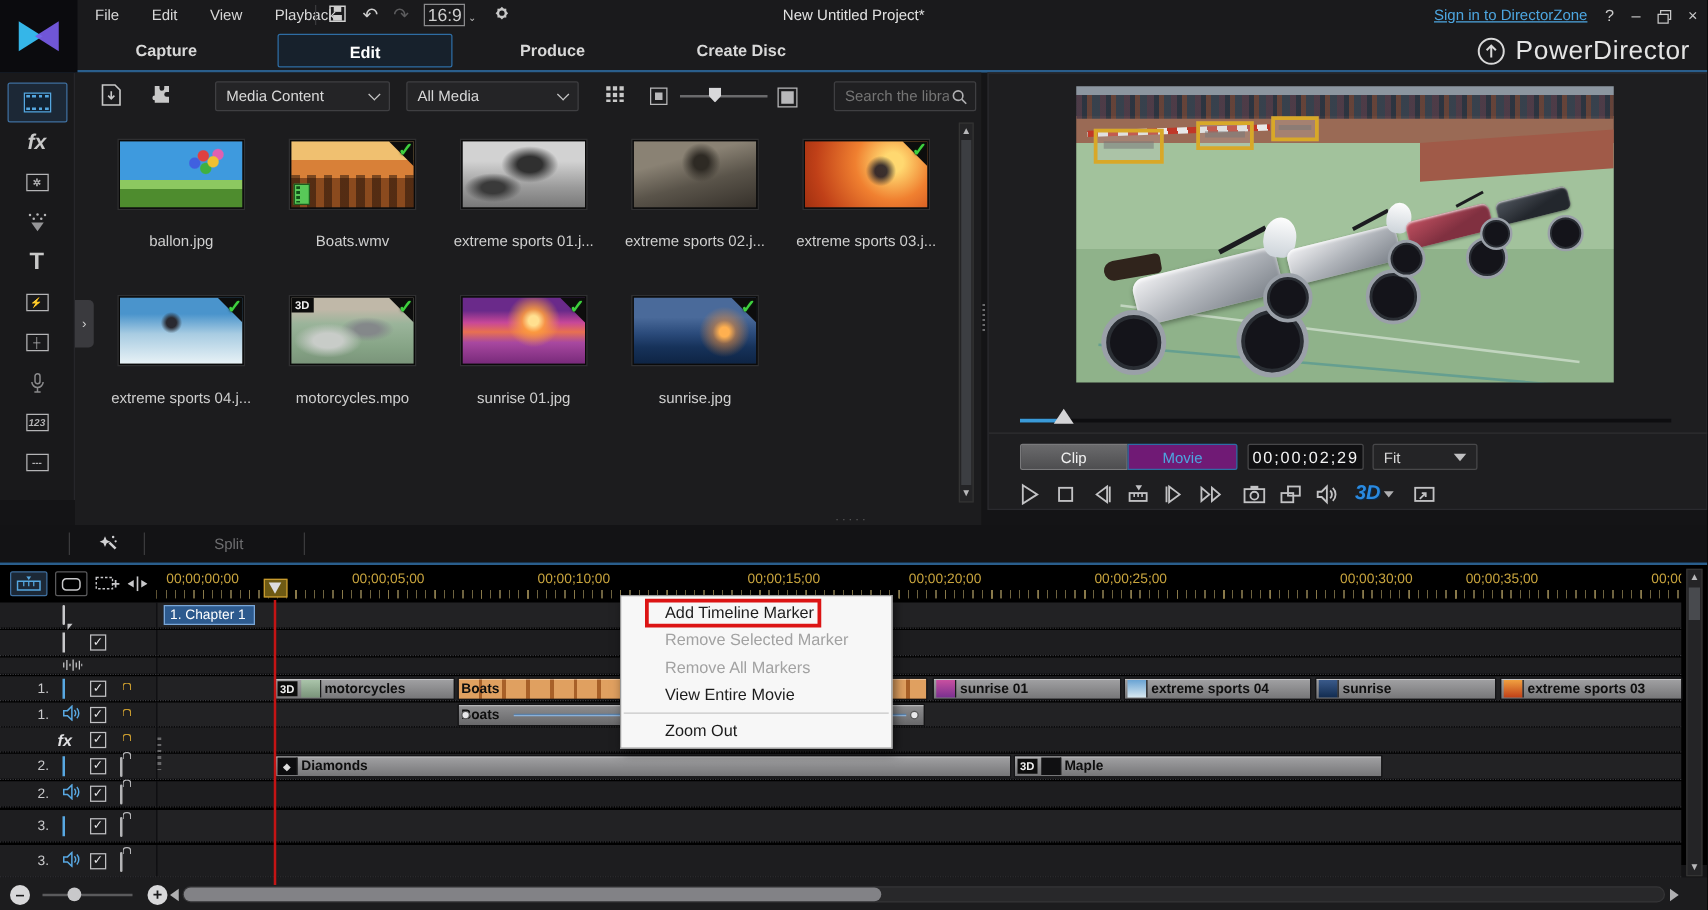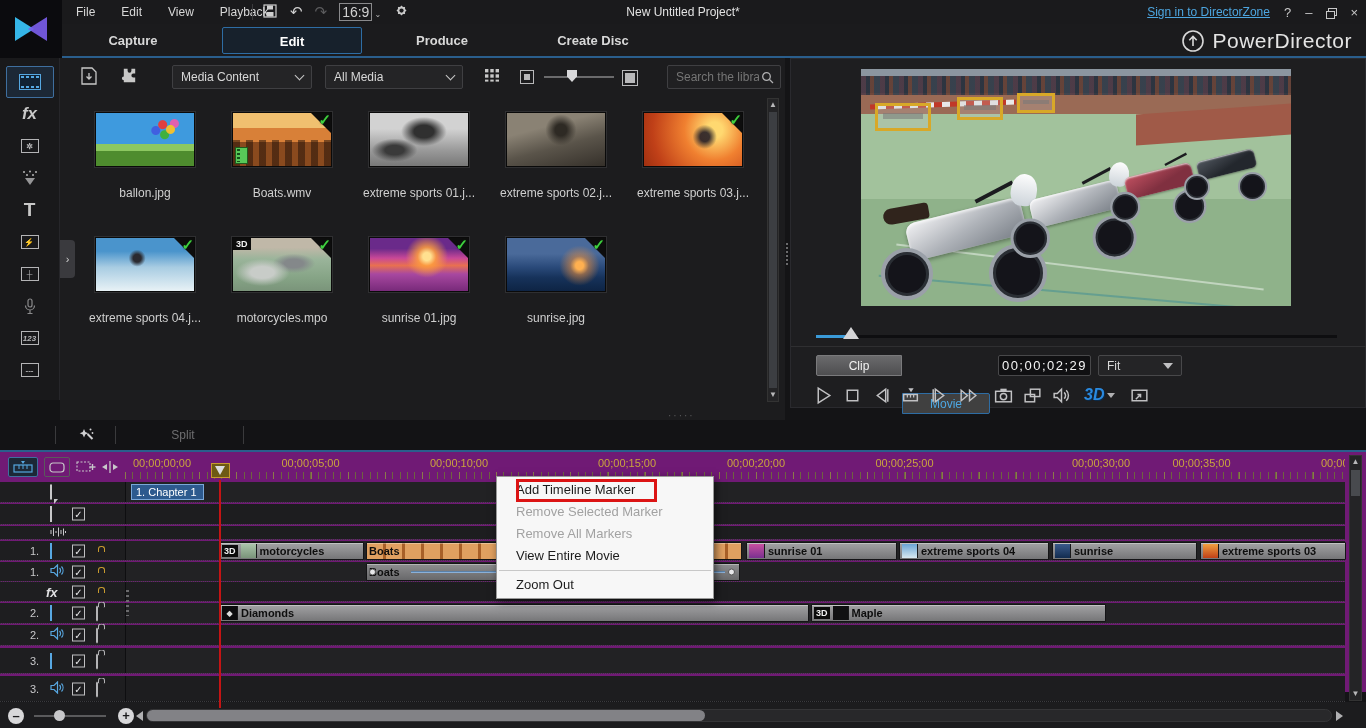--- a/index.html
+++ b/index.html
@@ -134,42 +134,42 @@
   .bike .shield{position:absolute;right:12px;top:4px;width:26px;height:32px;transform:rotate(8deg);
       background:linear-gradient(#fdfdfd,#cdd4da);border-radius:50% 50% 40% 40%;}
   .bike .bar{position:absolute;right:34px;top:20px;width:42px;height:4px;background:#1c1c20;transform:rotate(-28deg);}
   .seekrow{position:absolute;left:0;top:264px;width:576px;height:24px;border-bottom:1px solid #2f2f31;}
   .seek-track{position:absolute;left:25px;top:12px;width:521px;height:3px;background:#0e0e10;}
   .seek-prog{position:absolute;left:25px;top:12px;width:33px;height:3px;background:#3a9ad8;}
   .seek-hd{position:absolute;left:52px;top:4px;width:0;height:0;border-left:8px solid transparent;
            border-right:8px solid transparent;border-bottom:12px solid #d4d4d6;}
   .pvc{position:absolute;top:296px;height:21px;display:flex;align-items:center;justify-content:center;font-size:12px;}
   .btn-clip{left:25px;width:86px;background:linear-gradient(#6a6a6c,#4e4e50);border:1px solid #7a7a7c;color:#f0f0f0;border-radius:2px 0 0 2px;}
-  .btn-movie{left:111px;width:88px;background:#404040;border:1px solid #2e6da4;color:#4da6e0;border-radius:0 2px 2px 0;margin-top:38px;}
+  .btn-movie{left:111px;width:88px;background:#701a75;border:1px solid #2e6da4;color:#4da6e0;border-radius:0 2px 2px 0;}
   .timecode{left:207px;width:93px;background:#101012;border:1px solid #48484a;color:#f4f4f4;
             font-size:13px;letter-spacing:1.5px;border-radius:2px;}
   .fit-dd{left:307px;width:84px;background:#242426;border:1px solid #48484a;color:#d8d8d8;justify-content:space-between;
           padding:0 8px;border-radius:2px;}
   .caret-dn{width:0;height:0;border-left:5px solid transparent;border-right:5px solid transparent;border-top:6px solid #c0c0c2;}
   .transport{position:absolute;left:22px;top:324px;height:24px;display:flex;align-items:center;gap:8px;}
   .transport svg{display:block;}
   .transport .o{fill:none;stroke:#c2c2c4;stroke-width:1.4;}
   .transport .f{fill:#c2c2c4;stroke:none;}
   .btn-3d{display:flex;align-items:center;gap:3px;margin-left:4px;}
   .txt-3d{font-size:16px;font-weight:bold;font-style:italic;color:#2a8ae0;text-shadow:1px 1px 0 #0a2a4a;}
   .caret-3d{width:0;height:0;border-left:4px solid transparent;border-right:4px solid transparent;border-top:5px solid #b0b0b2;}
 
   
   .splitbar{position:absolute;left:0;top:420px;width:1366px;height:30px;background:#131315;}
   .sb-sep{position:absolute;top:6px;width:1px;height:18px;background:#3a3a3c;}
   .split-lbl{position:absolute;left:150px;top:0;width:66px;text-align:center;line-height:30px;color:#6e6e70;font-size:12px;}
   .wand{position:absolute;left:76px;top:5px;color:#d0d0d2;}
 
   
-  .timeline{position:absolute;left:0;top:450px;width:1366px;height:242px;background:#701a75;border-top:2px solid #2a5e8c;}
+  .timeline{position:absolute;left:0;top:450px;width:1366px;height:242px;background:#000000;border-top:2px solid #2a5e8c;}
   .tl-toolbar{position:absolute;left:0;top:3px;width:125px;height:24px;display:flex;align-items:center;gap:6px;padding-left:8px;}
   .tli{height:20px;display:flex;align-items:center;justify-content:center;color:#c8c8ca;}
   .tli.sel{border:1px solid #3f6f9f;border-radius:2px;background:#1c2836;}
   .tl-ruler{position:absolute;left:125px;top:3px;width:1220px;height:25px;overflow:hidden;}
   .ruler-label{position:absolute;top:2px;color:#c9a53e;font-size:11px;white-space:nowrap;}
   .ruler-ticks{position:absolute;left:0;bottom:1px;width:100%;height:7px;
      background:repeating-linear-gradient(90deg,#6e6340 0 1px,transparent 1px 7.42px);
      -webkit-mask:linear-gradient(#000 60%,#000);}
   .ruler-ticks-major{position:absolute;left:0;bottom:1px;width:100%;height:7px;
      background:repeating-linear-gradient(90deg,#8a7a4a 0 1px,transparent 1px 37.12px);}
@@ -228,21 +228,21 @@
   .zoom-track{position:absolute;left:34px;top:13px;width:72px;height:2px;background:#5a5a5c;}
   .zoom-hd{position:absolute;left:54px;top:8px;width:11px;height:11px;border-radius:50%;background:#c8c8ca;}
   .tri-l{position:absolute;left:136px;top:9px;width:0;height:0;border-top:5px solid transparent;border-bottom:5px solid transparent;border-right:7px solid #b0b0b2;}
   .tri-r{position:absolute;left:1336px;top:9px;width:0;height:0;border-top:5px solid transparent;border-bottom:5px solid transparent;border-left:7px solid #b0b0b2;}
   .hscroll{position:absolute;left:146px;top:7px;width:1186px;height:13px;background:#28282a;border:1px solid #353537;border-radius:7px;}
   .hthumb{position:absolute;left:0;top:0;width:558px;height:11px;background:#828286;border-radius:6px;}
 
   
   .cmenu{position:absolute;left:496px;top:476px;width:218px;background:#f7f7f7;border:1px solid #999;
      box-shadow:2px 3px 8px rgba(0,0,0,.55);z-index:50;padding:2px 0;}
-  .cm-item{height:22px;line-height:22px;padding-left:19px;font-size:13px;color:#1c1c1c;white-space:nowrap;}
+  .cm-item{height:22px;line-height:22px;padding-left:35px;font-size:13px;color:#1c1c1c;white-space:nowrap;}
   .cm-item.disabled{color:#a2a2a2;}
   .cm-sep{border-top:1px solid #c8c8c8;margin:3px 2px;}
   .cm-annot{position:absolute;left:19px;top:2px;width:141px;height:23px;border:3px solid #dc1414;pointer-events:none;z-index:51;}
 </style>
 </head>
 <body>
 
 <div class="app">
 
   <div class="menubar">

